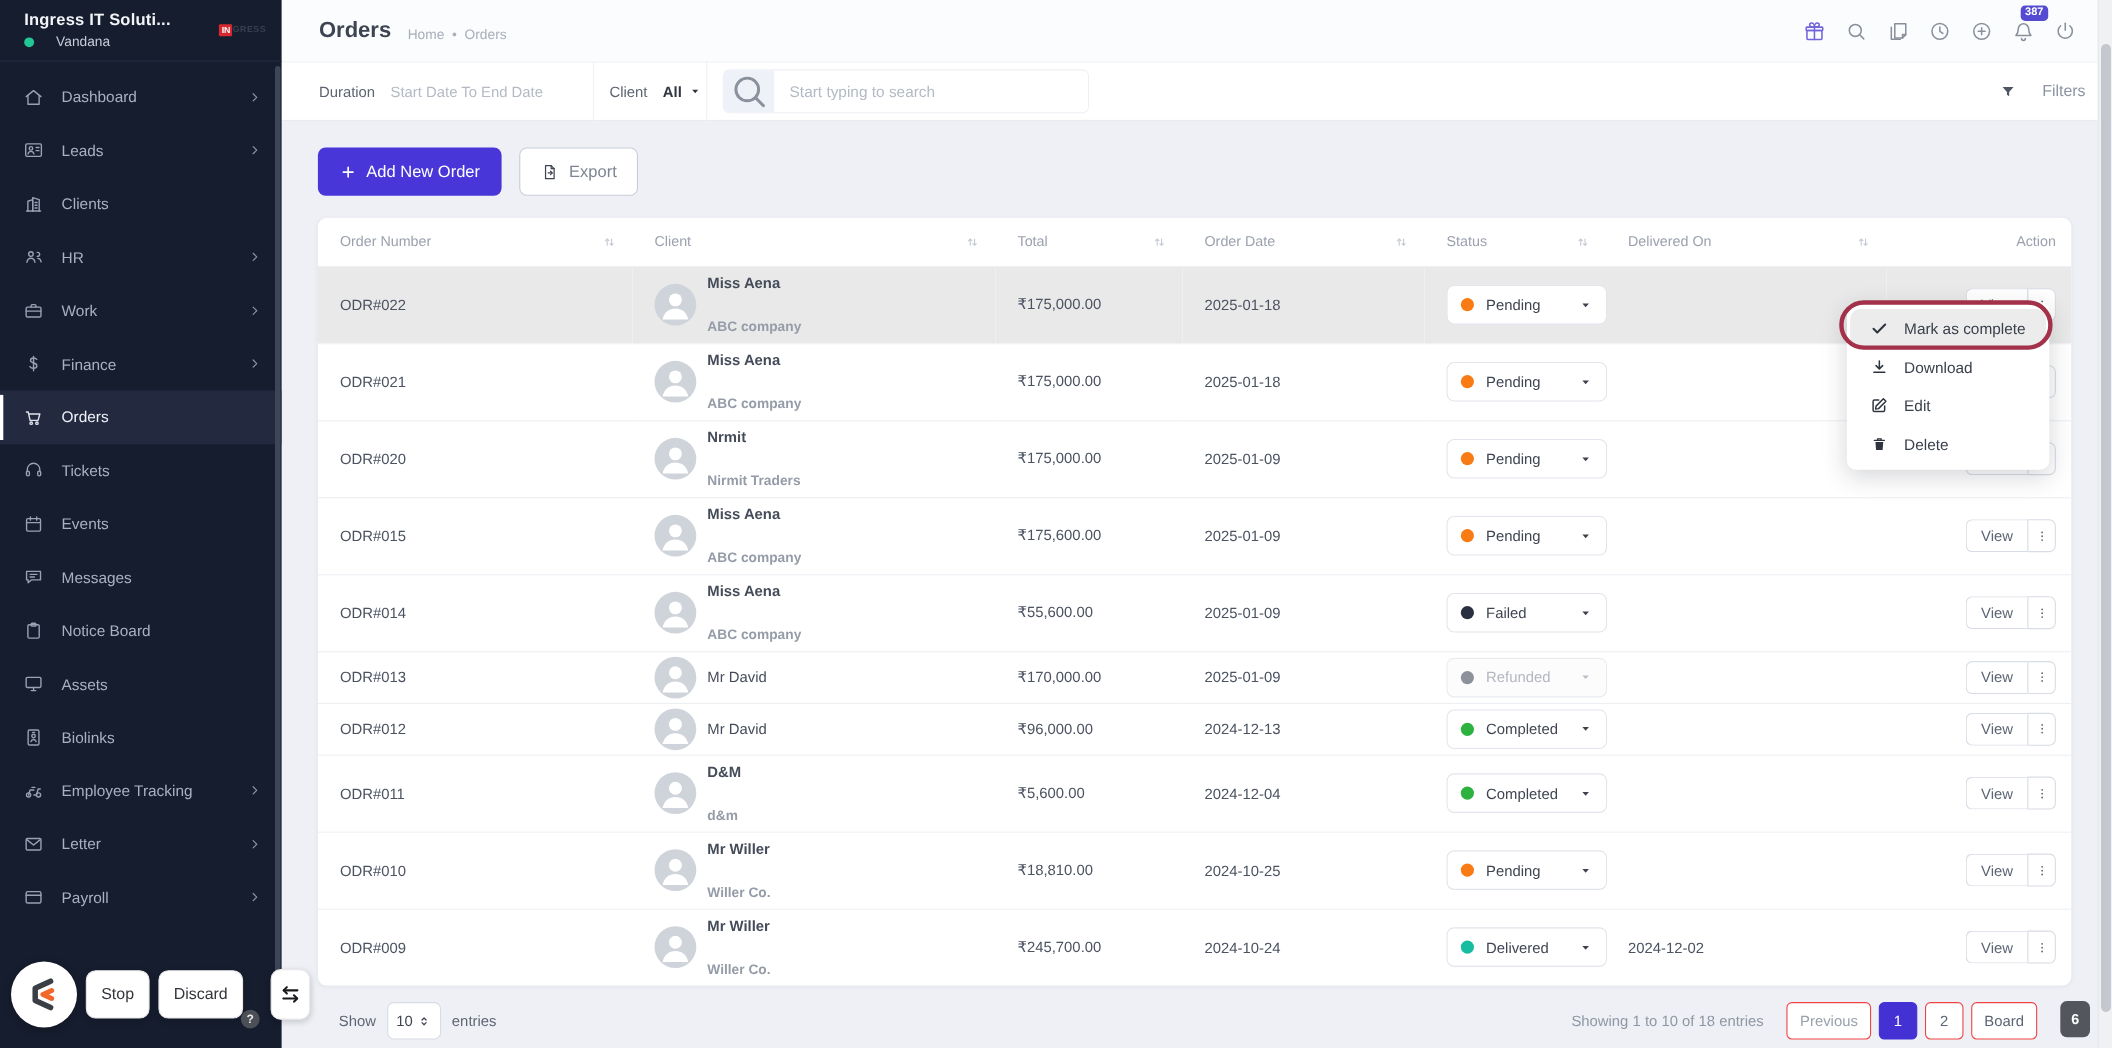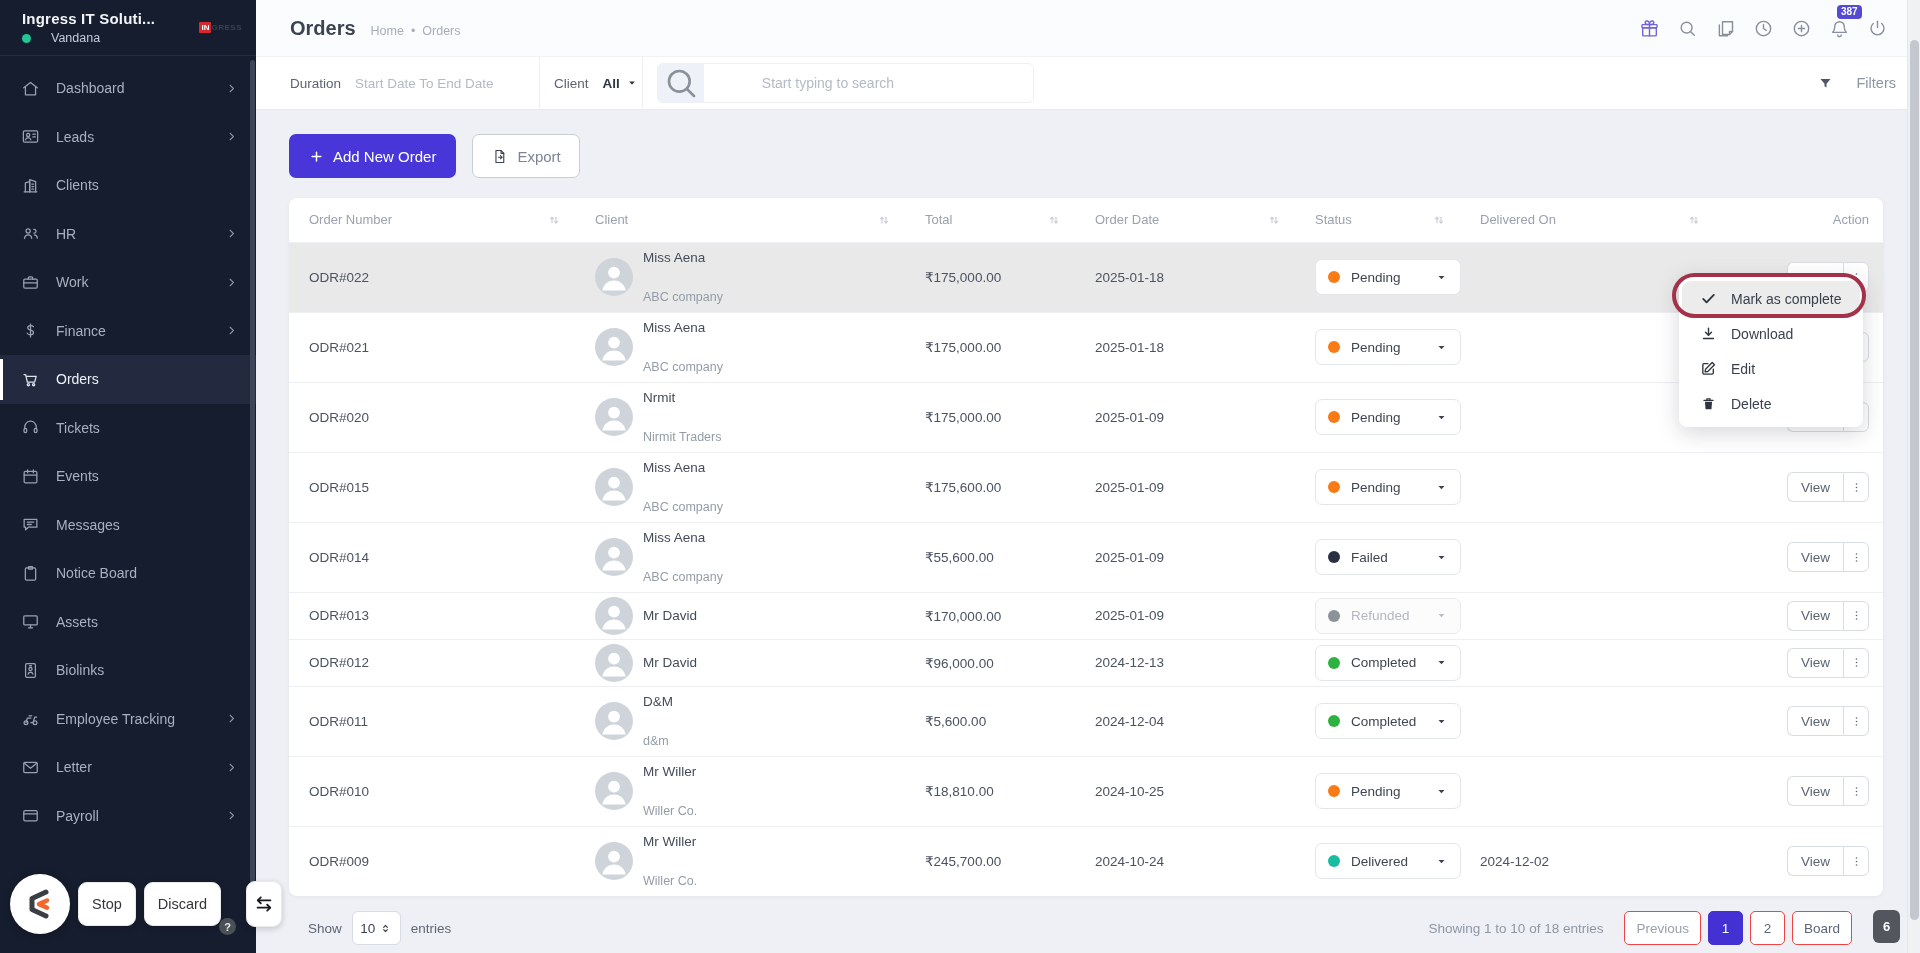--- a/index.html
+++ b/index.html
@@ -7,21 +7,21 @@
     font-family:"Liberation Sans","DejaVu Sans",sans-serif; background:#eef0f6; }
   #app { position:relative; width:1920px; height:953px; display:flex; }
 
   
   .sidebar { position:relative; width:256px; height:953px; background:#161d2e; flex:0 0 256px; z-index:5; }
   .brand { height:56px; display:flex; align-items:center; padding:0 14px 0 22px; border-bottom:1px solid #242c3f; }
   .brand-name { color:#f2f4f8; font-size:15px; font-weight:700; letter-spacing:.2px; white-space:nowrap; }
   .brand-user { display:flex; align-items:center; gap:7px; margin-top:4px; }
   .brand-user .udot { width:9px; height:9px; border-radius:50%; background:#23c795; }
   .brand-user span.uname { color:#c6ccd8; font-size:12.5px;margin-left:13px; }
-  .brand-logo { margin-left:auto; font-size:8px; font-weight:700; display:flex; align-items:center; }
+  .brand-logo { margin-left:auto; font-size:8px; font-weight:700; display:flex; align-items:flex-start; }
   .brand-logo .red { background:#d7282f; color:#fff; padding:1px 2px; border-radius:1px; }
   .brand-logo .dark { color:#39404f; letter-spacing:.5px; }
   .side-nav { padding-top:8px; height:calc(953px - 56px); overflow:hidden; }
   .side-item { display:flex; align-items:center; height:48.5px; padding:0 18px 0 21px; cursor:pointer; position:relative; }
   .side-item .s-ico { width:19px; height:19px; color:#99a1b3; flex:0 0 19px; }
   .side-item .s-ico svg { width:19px; height:19px; display:block; }
   .side-item .s-label { margin-left:16px; color:#a9b0bf; font-size:14px; }
   .side-item .s-chev { margin-left:auto; width:13px; height:13px; color:#8attention89;} 
   .side-item .s-chev { color:#8d93a1; }
   .side-item .s-chev svg { width:13px; height:13px; display:block; }
@@ -47,21 +47,21 @@
     display:flex; align-items:center; padding:0 24px 0 34px; }
   .flabel { color:#5d6470; font-size:13.5px; }
   .date-input { border:none; outline:none; width:180px; margin-left:14px; font-size:13.5px; color:#474e5a;
     font-family:inherit; background:transparent; }
   .date-input::placeholder { color:#b4bac4; }
   .fdivider { width:1px; height:54px; background:#eef0f4; margin:0 14px 0 4px; }
   .client-val { display:flex; align-items:center; gap:6px; margin-left:14px; cursor:pointer; }
   .client-val .cv { color:#2f3640; font-size:13.5px; font-weight:700; }
   .client-val .caret { width:12px; height:12px; color:#2f3640; }
   .client-val .caret svg { width:12px; height:12px; display:block; }
-  .searchgroup { display:flex; align-items:center; border:1px solid #edeff5; border-radius:6px; overflow:hidden; height:40px;gap:44px; }
+  .searchgroup { display:flex; align-items:center; border:1px solid #edeff5; border-radius:6px; overflow:hidden; height:40px; }
   .searchgroup .sg-ico { width:46px; height:40px; background:#eef1f8; display:flex; align-items:center; justify-content:center; color:#8b919c; }
   .searchgroup .sg-ico svg { width:18px; height:18px; }
   .search-input { border:none; outline:none; height:38px; width:285px; padding:0 14px; font-size:14px; color:#474e5a; font-family:inherit; }
   .search-input::placeholder { color:#b4bac4; }
   .filters-btn { margin-left:auto; display:flex; align-items:center; gap:24px; cursor:pointer; }
   .filters-btn .f-ico { width:15px; height:15px; color:#4e5663; }
   .filters-btn .f-ico svg { width:15px; height:15px; display:block; }
   .filters-btn .f-label { color:#8d95a3; font-size:14.5px; }
 
   .content { flex:1; padding:24px 37px 0 33px; }
@@ -83,21 +83,21 @@
   thead th.right .thwrap { justify-content:flex-end; }
   tbody tr { border-top:1px solid #edeff3; }
   tbody tr.hl { background:#e9e9e9; }
   tbody td { padding:0 14px 0 20px; vertical-align:middle; font-size:13.5px; color:#4b5260; }
   tr.two td { height:70px; } tr.one td { height:47px; }
   .clientbox { display:flex; align-items:center; }
   .avatar { width:38px; height:38px; border-radius:50%; background:#cfd4db; color:#fff; flex:0 0 38px;
     display:flex; align-items:flex-end; justify-content:center; overflow:hidden; }
   .avatar svg { width:30px; height:30px; }
   .cmeta { margin-left:10px; display:flex; flex-direction:column; }
-  tr.two .cmeta { height:58px; justify-content:space-between; padding:2px 0; }
+  tr.two .cmeta { height:58px; justify-content:space-between; padding:2px 0;font-weight:bold; }
   .cname { color:#454c59; font-size:13.5px; }
   .ccompany { color:#959ca8; font-size:12.5px; }
   .chip { width:146px; height:36px; border:1px solid #e2e5ec; border-radius:7px; background:#fff;
     display:flex; align-items:center; padding:0 12px; gap:11px; cursor:pointer; }
   .chip .dot { width:12px; height:12px; border-radius:50%; }
   .chip .chip-label { font-size:13.5px; color:#3f4551; }
   .chip .chip-caret { margin-left:auto; width:13px; height:13px; color:#3c424c; }
   .chip .chip-caret svg { width:13px; height:13px; display:block; }
   .chip.disabled { background:#fcfcfd; border-color:#e9ebf0; }
   .chip.disabled .chip-label { color:#b3b7bf; }

